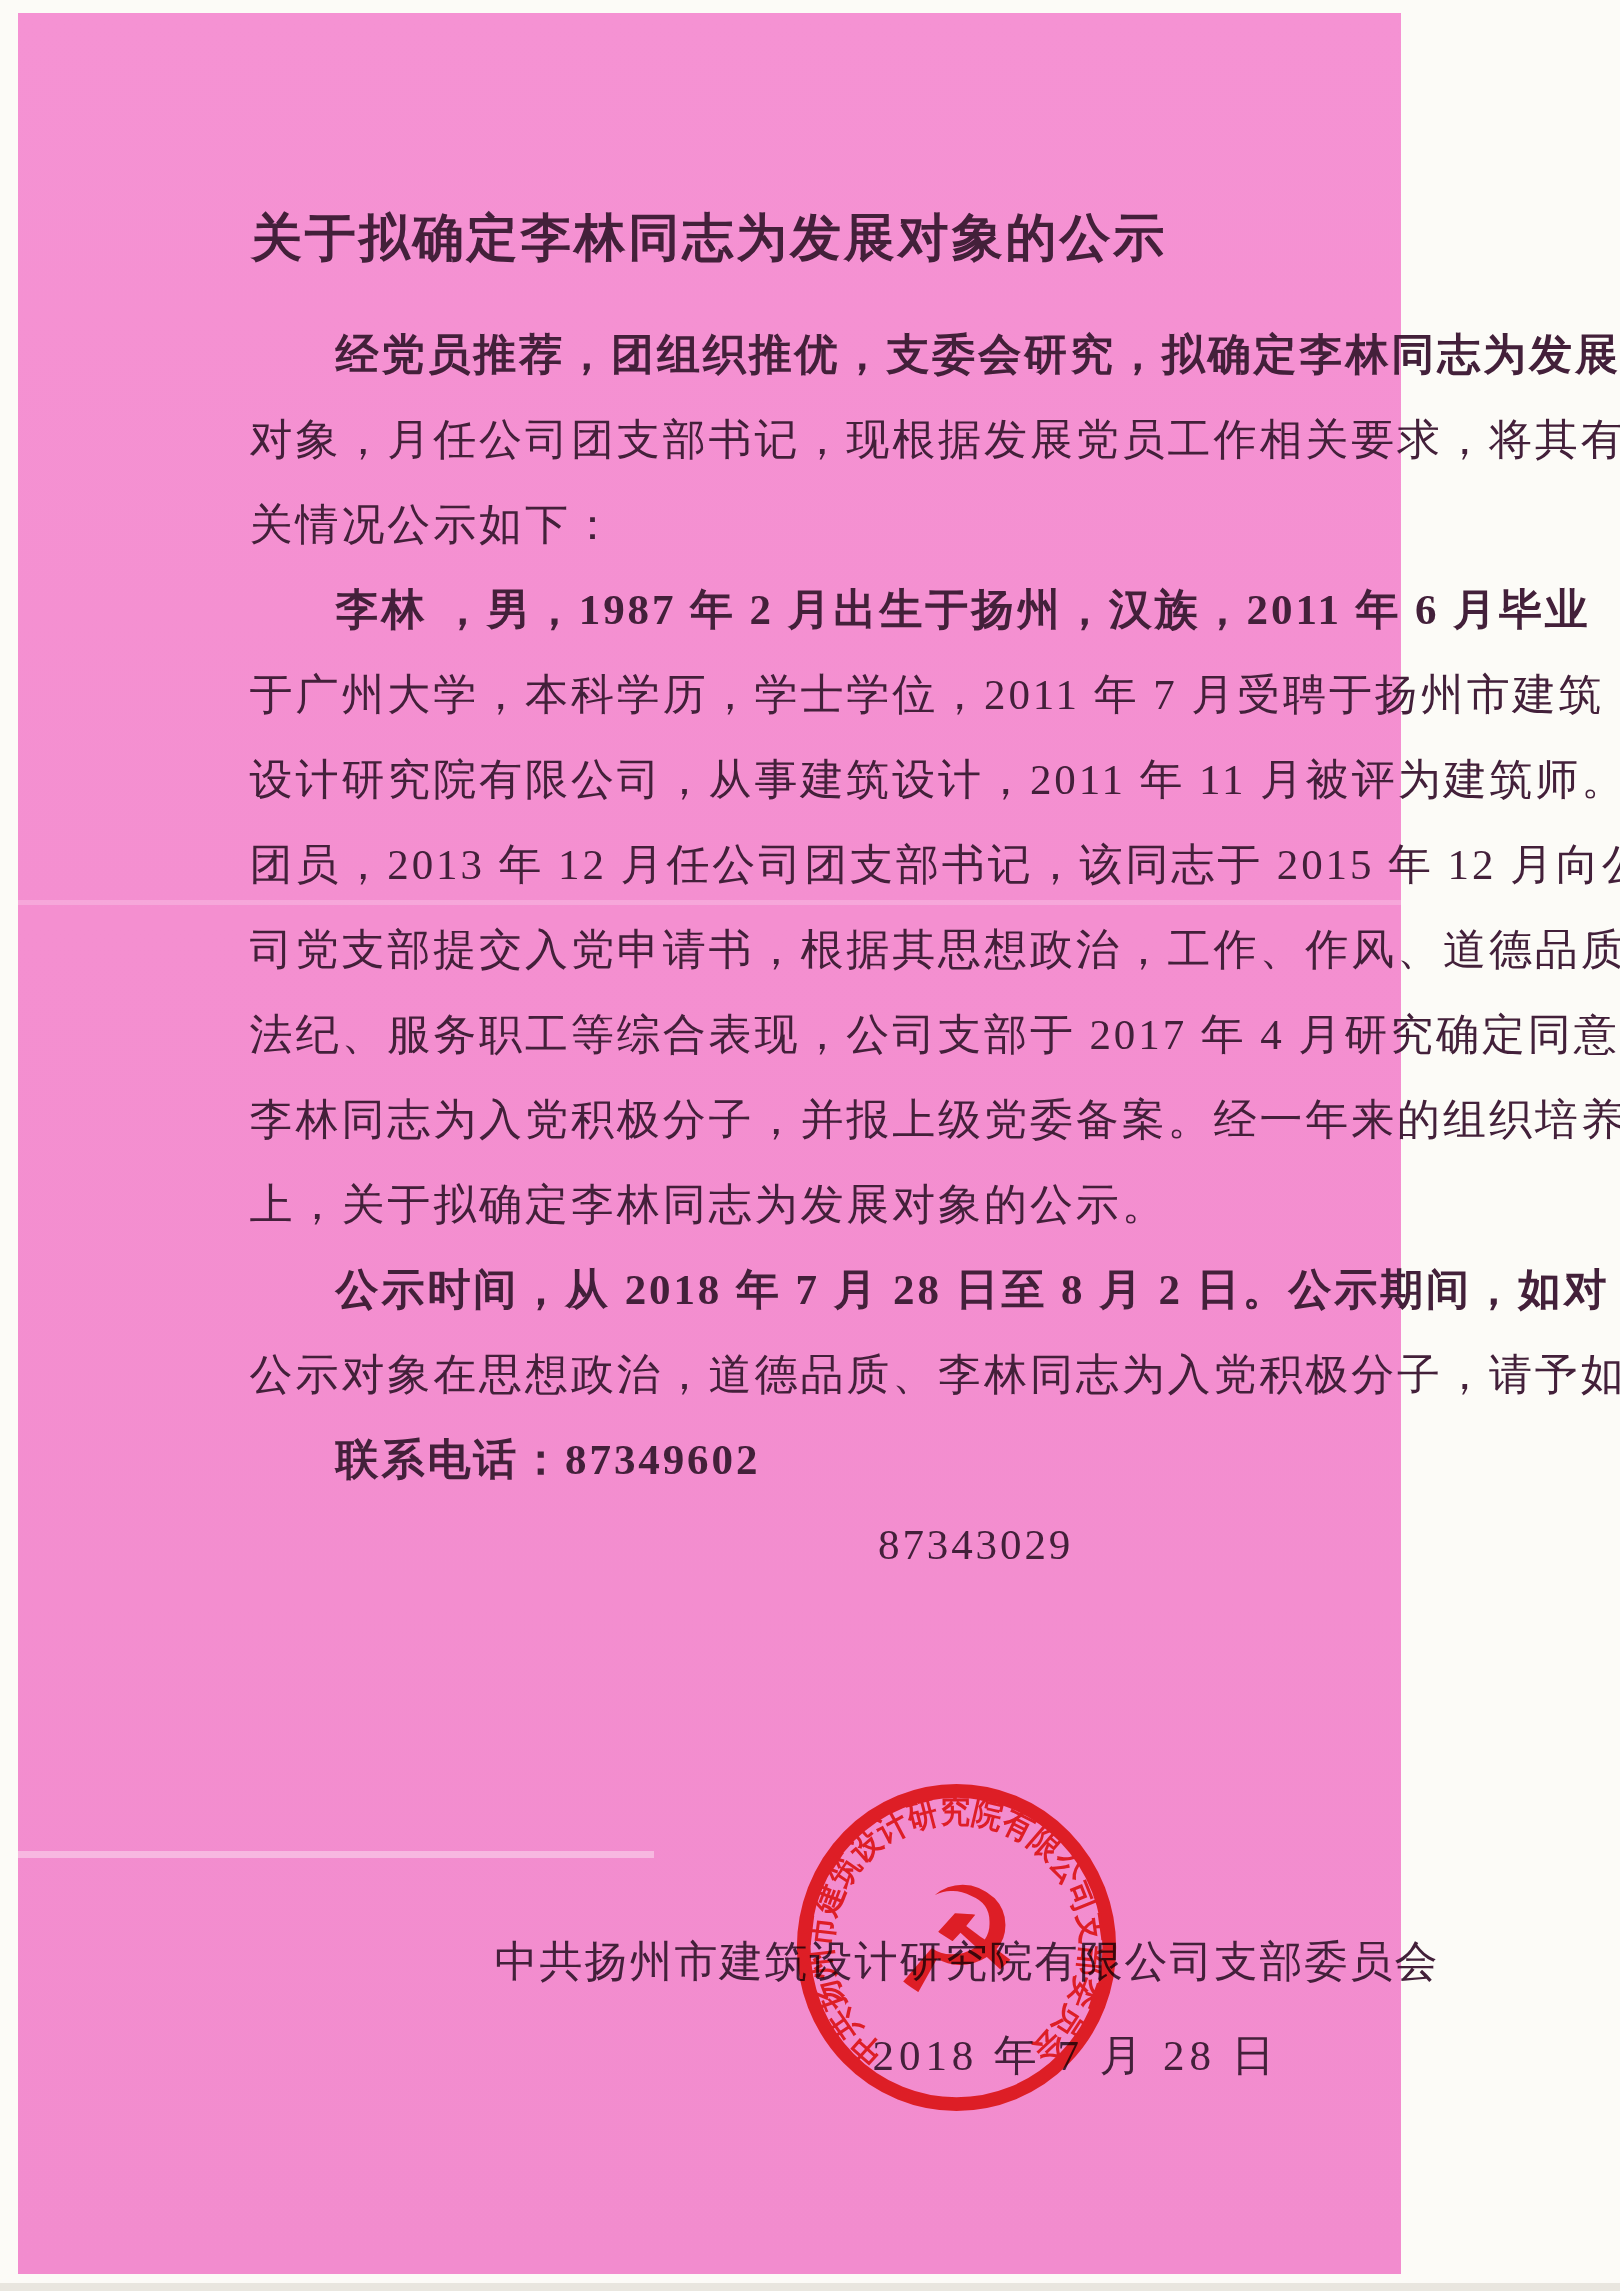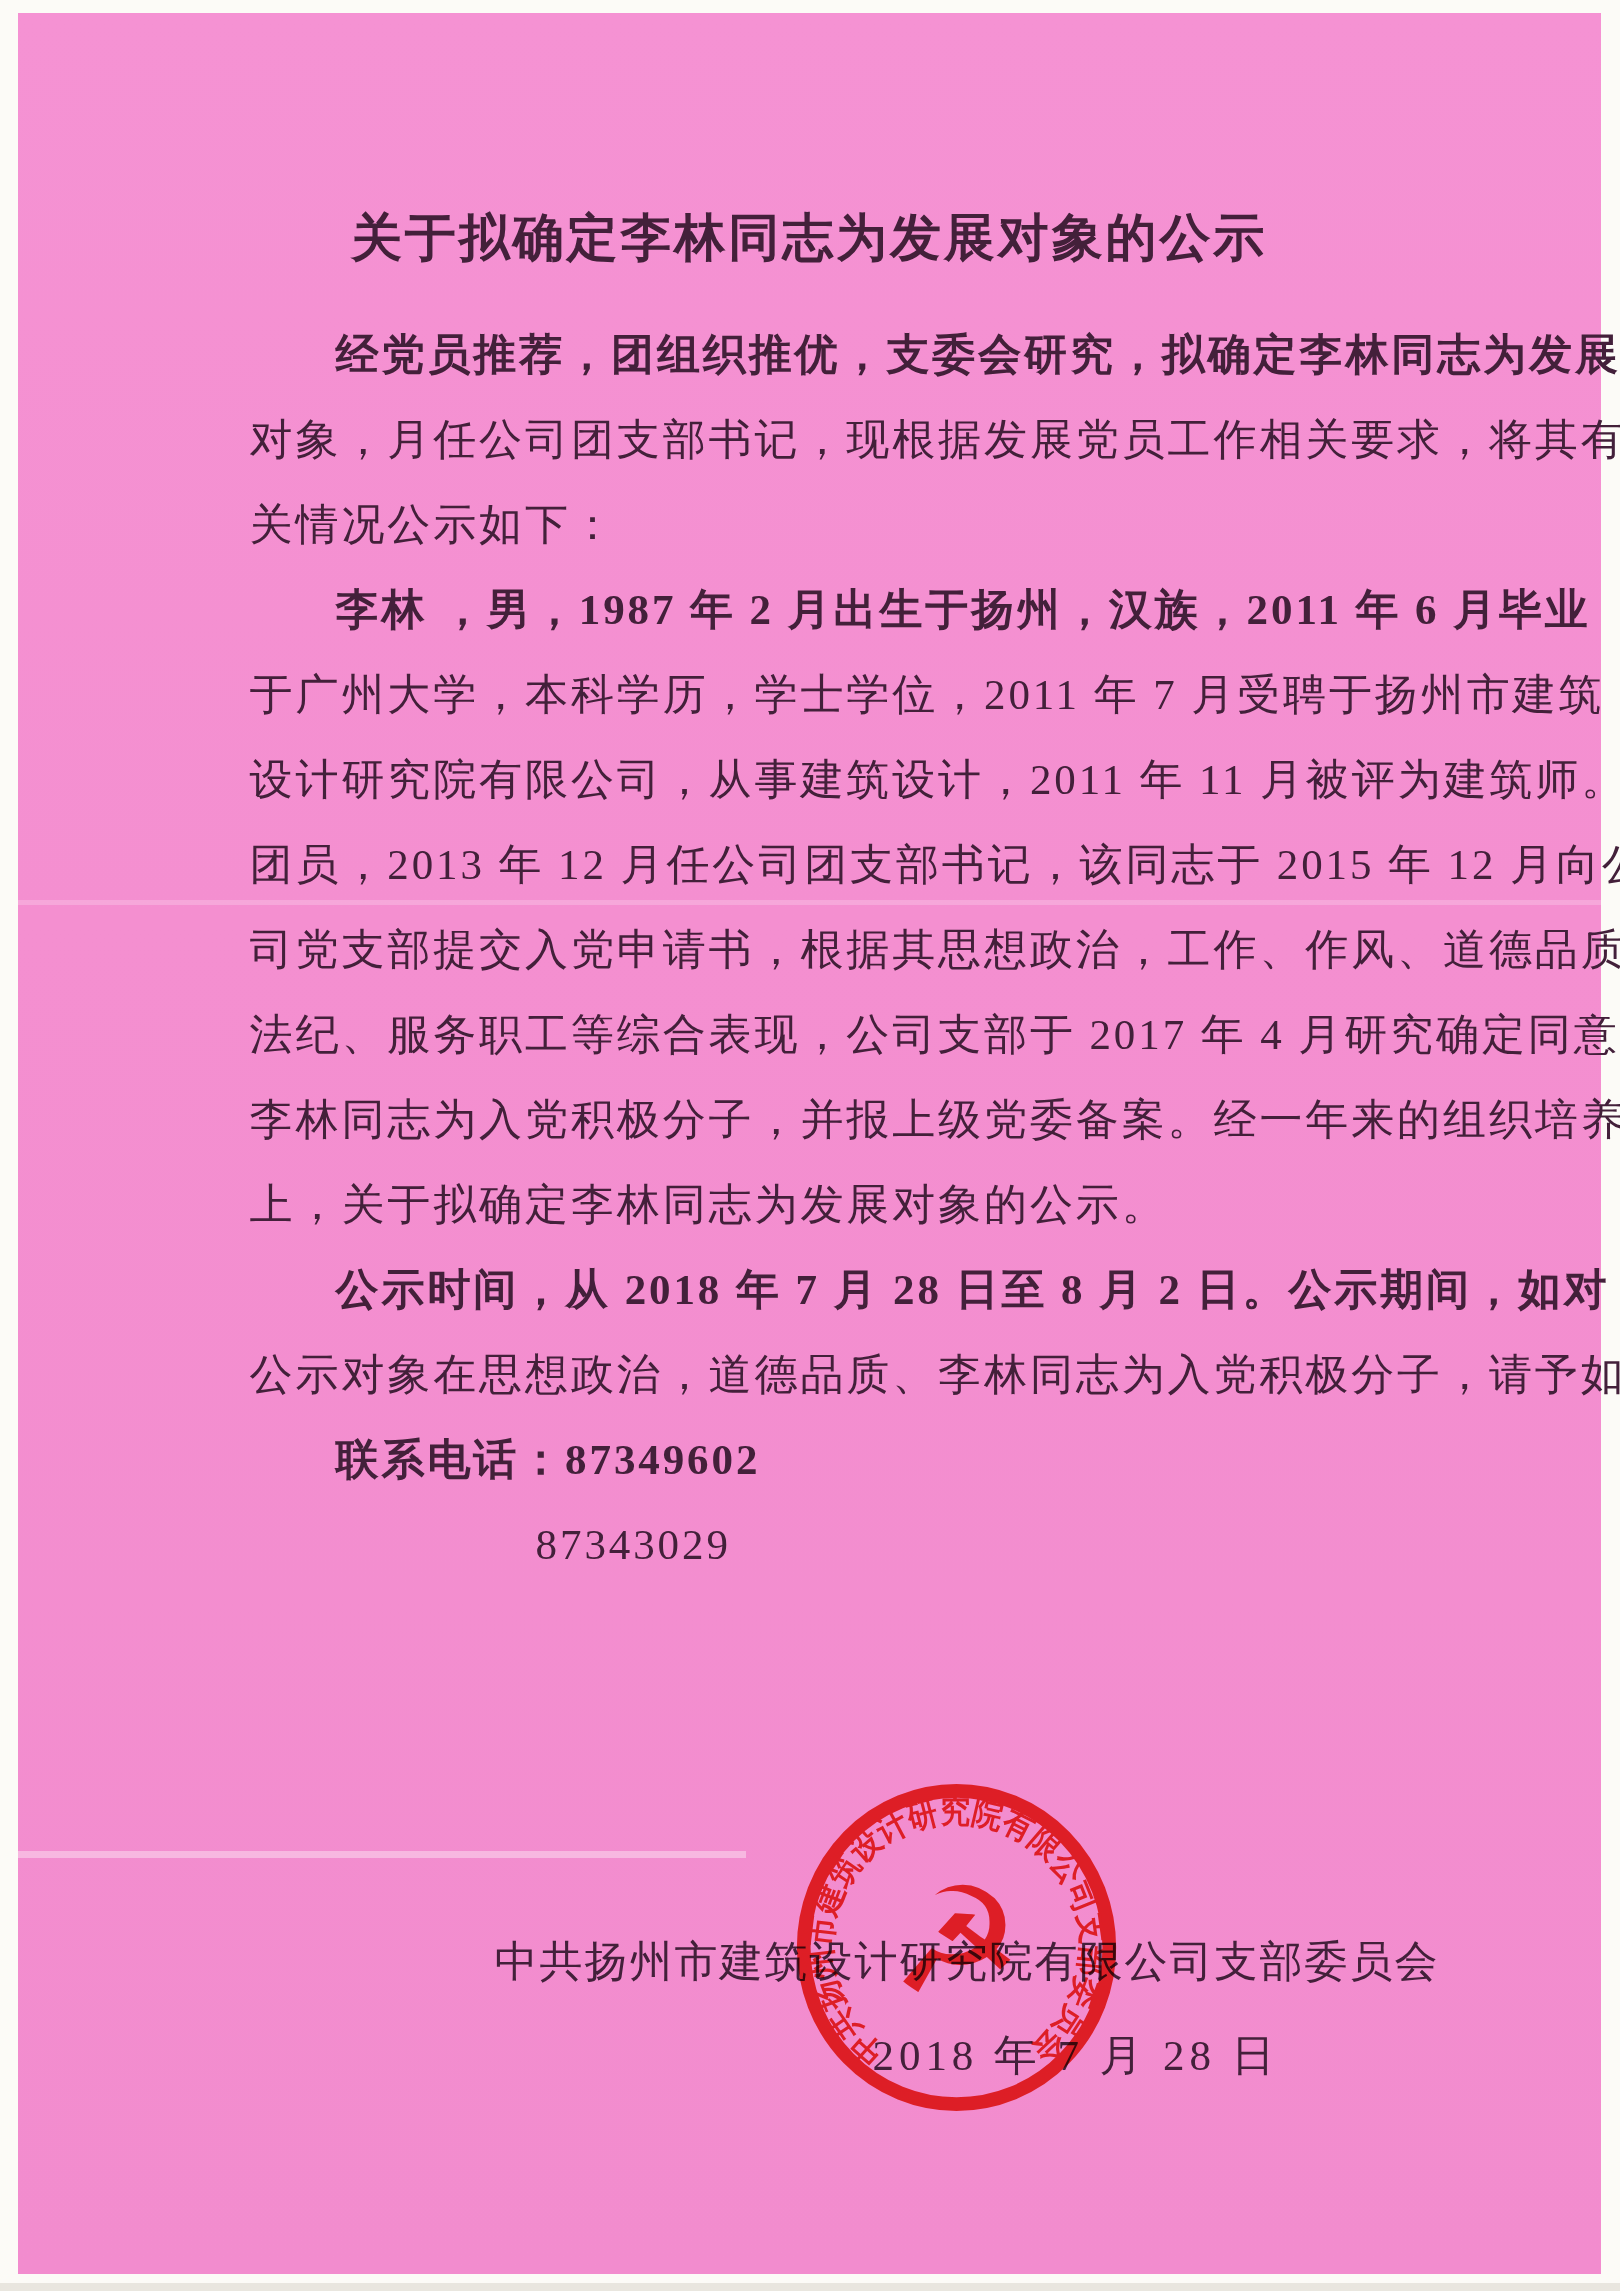--- a/index.html
+++ b/index.html
@@ -5,21 +5,21 @@
   html,body { margin:0; padding:0; background:#ffffff; }
   .page {
     position:relative;
     width:1620px; height:2292px;
     background:#fcfbf7;
     overflow:hidden;
     font-family:"Liberation Serif","DejaVu Serif",serif;
   }
   .sheet {
     position:absolute; left:17.6px; top:12.7px;
-    width:1583px; height:2261px;
+    width:1383px; height:2261px;
     background:linear-gradient(180deg,#f592d3 0%,#f48fd0 40%,#f28cce 100%);
   }
   .scan-streak {
     position:absolute; background:#ffffff; pointer-events:none;
   }
   .streak-a { left:0; top:887px; width:100%; height:4.9px; opacity:.22; }
   .streak-b { left:0; top:1838px; width:46%; height:6.9px; opacity:.38; }
   .bottom-edge {
     position:absolute; left:0; bottom:0; width:100%; height:8.8px;
     background:#e9e6df;
@@ -33,21 +33,21 @@
     margin:0;
   }
   .body-text {
     position:absolute; left:232px; top:299px; width:1166px;
     font-size:43px; line-height:85px;
     letter-spacing:2.9px;
     color:#43203a;
   }
   .line { white-space:nowrap; }
   .line.indent { text-indent:86px;font-weight:bold; }
-  .line.phone2 { padding-left:286px; }
+  .line.phone2 { padding-left:286px;text-align:center; }
   .signature {
     position:absolute; left:477px; top:1920px;
     font-size:43px; letter-spacing:2px;
     color:#43203a; white-space:nowrap;
   }
   .date {
     position:absolute; left:855px; top:2014px;
     font-size:43px; letter-spacing:4.9px;
     color:#43203a; white-space:nowrap;
   }

